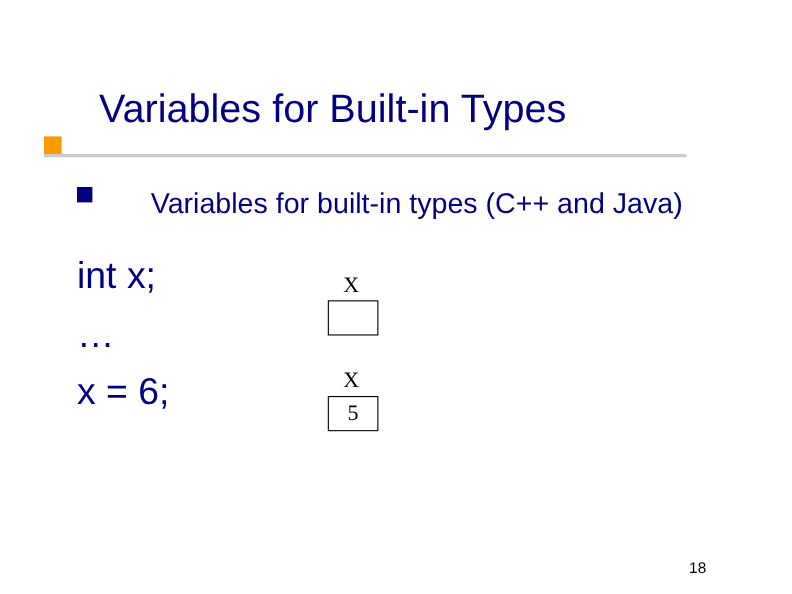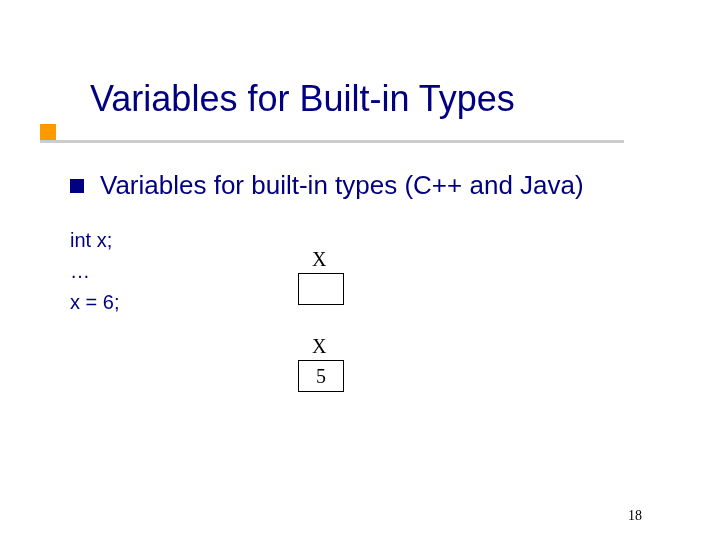--- a/index.html
+++ b/index.html
@@ -48,38 +48,39 @@
     background: #cccccc;
   }
   .body-area {
     position: absolute;
     top: 170px;
     left: 70px;
     right: 40px;
   }
   .bullet-row {
     display: flex;
-    align-items: center;
+    align-items: flex-start;
     margin-bottom: 24px;
+    gap: 37px;
   }
   .bullet-square {
     width: 14px;
     height: 14px;
     background: #000080;
     margin-right: 16px;
     flex-shrink: 0;
   }
   .bullet-text {
     font-size: 26px;
     color: #000080;
   }
   .code-block {
     margin-top: 18px;
     margin-left: 0px;
-    font-size: 20px;
+    font-size: 34px;
     line-height: 1.55;
     color: #000080;
   }
   .diagram-area {
     position: absolute;
     left: 298px;
     top: 248px;
   }
   .diag-label {
     font-family: "Times New Roman", Times, serif;
@@ -103,21 +104,21 @@
   }
   .diag-group2 {
     margin-top: 30px;
   }
   .page-num {
     position: absolute;
     right: 22px;
     bottom: 16px;
     font-size: 14px;
     color: #000000;
-    font-family: Liberation Serif, serif;
+    font-family: Liberation Sans, sans-serif;
   }
 </style>
 </head>
 <body>
 
 <div class="slide">
 
   <div class="orange-box"></div>
 
   <div class="title-block">

